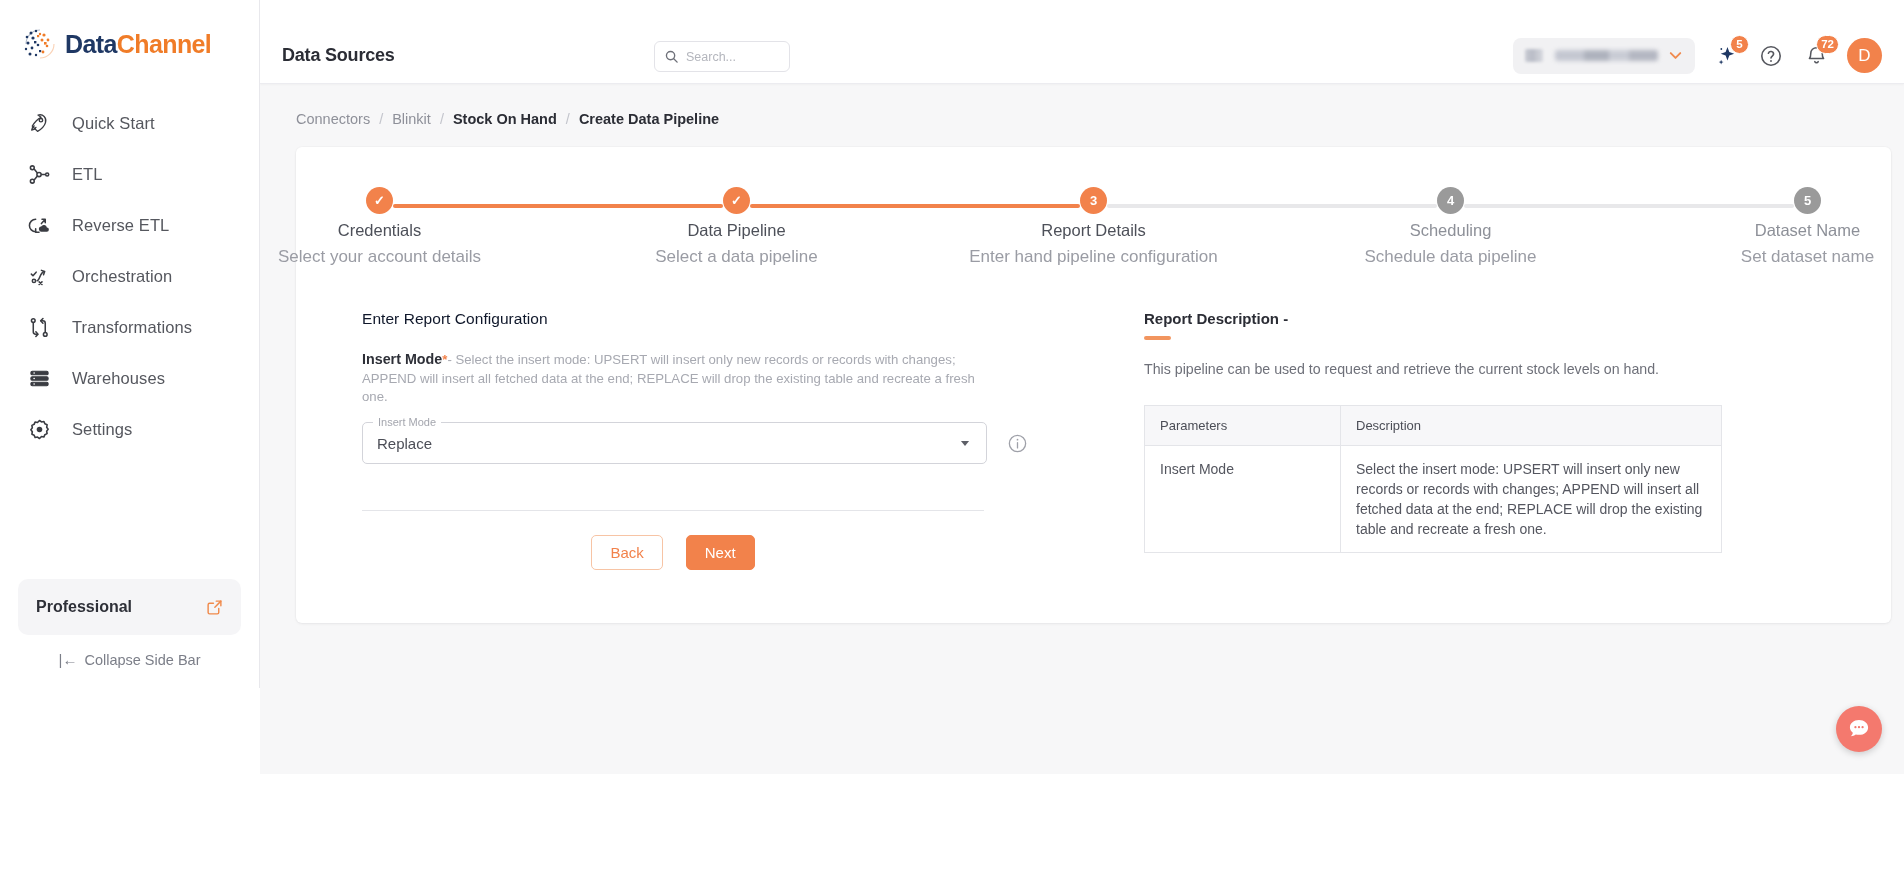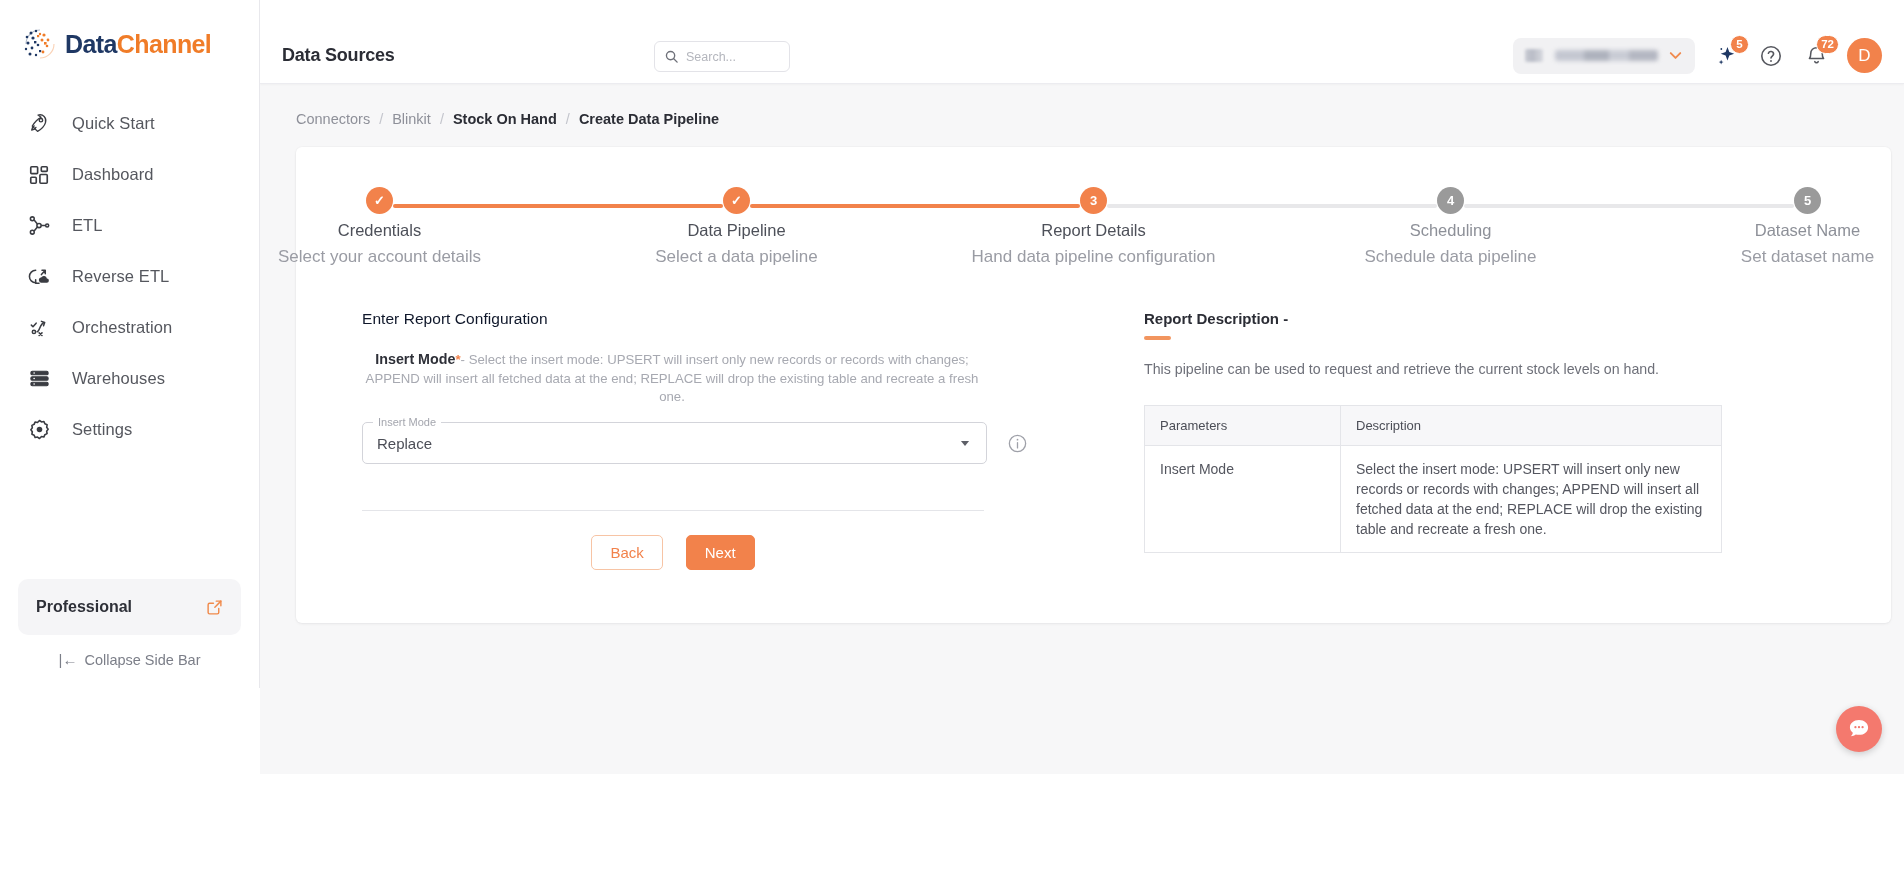--- a/index.html
+++ b/index.html
@@ -305,21 +305,20 @@
     color: #0f172a;
     font-weight: 400;
     letter-spacing: 0.05px;
   }
   .field-desc {
     margin-top: 21px;
     font-size: 13.2px;
     line-height: 1.42;
     color: #a7a9b1;
     max-width: 620px;
-    text-align: center;
   }
   .field-desc b { color: #2e3038; font-weight: 700; font-size: 14.3px; }
   .req { color: #f2824b; font-weight: 700; }
 
   .select-row { display: flex; align-items: center; gap: 20px; margin-top: 15px; }
   .mui-select {
     position: relative;
     width: 625px;
     height: 42px;
     border: 1px solid #d3d4da;
@@ -459,31 +458,20 @@
         <span class="nav-ico">
           <svg width="23" height="23" viewBox="0 0 24 24" fill="none" stroke="currentColor" stroke-width="1.5" stroke-linecap="round" stroke-linejoin="round">
             <path d="M13.5 3.5c3.5-1 6.5 1 7 1.5.5 .5 2.5 3.5 1.5 7-1.6 5.6-9 10-9 10l-3-3-3-3s4.4-7.4 10-10z" transform="translate(-2,0) scale(0.92)"></path>
             <circle cx="13.5" cy="8.5" r="1.8"></circle>
             <path d="M6.5 14.5c-1.5.6-2.3 2-2.6 4.3 2.3-.3 3.7-1.1 4.3-2.6"></path>
           </svg>
         </span>
         <span class="nav-label">Quick Start</span>
       </div>
 
-      <div class="nav-item">
-        <span class="nav-ico">
-          <svg width="22" height="22" viewBox="0 0 24 24" fill="none" stroke="currentColor" stroke-width="1.8">
-            <rect x="3" y="3" width="7.5" height="7.5" rx="1"></rect>
-            <rect x="14.5" y="3" width="6.5" height="5" rx="1"></rect>
-            <rect x="3" y="14.5" width="6" height="6.5" rx="1"></rect>
-            <rect x="13" y="11.5" width="8" height="9.5" rx="1"></rect>
-          </svg>
-        </span>
-        <span class="nav-label">Dashboard</span>
-      </div>
 
       <div class="nav-item">
         <span class="nav-ico">
           <svg width="23" height="23" viewBox="0 0 24 24" fill="none" stroke="currentColor" stroke-width="1.6">
             <circle cx="4.5" cy="5" r="2"></circle>
               <circle cx="4.5" cy="19" r="2"></circle>
             <circle cx="11.5" cy="12" r="2.2"></circle>
               <circle cx="20" cy="12" r="1.6"></circle>
             <path d="M6.4 6.2 L9.8 10.4 M6.4 17.8 L9.8 13.6 M13.7 12 H18.3"></path>
           </svg>
@@ -509,20 +497,33 @@
             <path d="M3.5 9.5 L5.2 11.2 L8.5 7.5"></path>
             <path d="M9.5 16.5 C12 16.5 12.5 8 16.5 7"></path>
             <path d="M14 5.6 L17.4 6.8 L16.2 10.1"></path>
             <circle cx="6.2" cy="16.6" r="1.7"></circle>
             <path d="M11.6 17.6 L14.6 20.4 M14.6 17.6 L11.6 20.4"></path>
           </svg>
         </span>
         <span class="nav-label">Orchestration</span>
       </div>
 
+      <div class="nav-item">
+        <span class="nav-ico">
+          <svg width="23" height="23" viewBox="0 0 24 24" fill="none" stroke="currentColor" stroke-width="1.6" stroke-linecap="round" stroke-linejoin="round">
+            <circle cx="5.5" cy="4.8" r="1.9"></circle>
+            <circle cx="18" cy="19.2" r="1.9"></circle>
+            <path d="M5.5 6.9 V16.5 a2.5 2.5 0 0 0 2.5 2.5 H10"></path>
+            <path d="M8.2 16.4 L10.4 19 L8.2 21.4"></path>
+            <path d="M18 17.1 V7.5 A2.5 2.5 0 0 0 15.5 5 H13.5"></path>
+            <path d="M15.6 7.6 L13.2 5 L15.6 2.6"></path>
+          </svg>
+        </span>
+        <span class="nav-label">Transformations</span>
+      </div>
 
       <div class="nav-item">
         <span class="nav-ico">
           <svg width="23" height="23" viewBox="0 0 24 24" fill="none" stroke="currentColor" stroke-width="1.1">
             <rect x="3" y="4.5" width="18" height="3.6" rx="1.4" fill="currentColor"></rect>
             <rect x="3" y="10.2" width="18" height="3.6" rx="1.4" fill="currentColor"></rect>
             <rect x="3" y="15.9" width="18" height="3.6" rx="1.4" fill="currentColor"></rect>
             <circle cx="6.4" cy="6.3" r="0.85" fill="#fff" stroke="none"></circle>
             <circle cx="6.4" cy="12" r="0.85" fill="#fff" stroke="none"></circle>
             <circle cx="6.4" cy="17.7" r="0.85" fill="#fff" stroke="none"></circle>
@@ -657,21 +658,21 @@
                 <div class="step-sub">Select a data pipeline</div>
               </div>
             </div>
 
             <div class="connector on"></div>
 
             <div class="node-wrap">
               <div class="circle active">3</div>
               <div class="node-labels">
                 <div class="step-title" style="margin-top:0">Report Details</div>
-                <div class="step-sub">Hand data pipeline configuration</div>
+                <div class="step-sub">Enter hand pipeline configuration</div>
               </div>
             </div>
 
             <div class="connector off"></div>
 
             <div class="node-wrap">
               <div class="circle idle">4</div>
               <div class="node-labels">
                 <div class="step-title" style="margin-top:0;color:#8d9098">Scheduling</div>
                 <div class="step-sub">Schedule data pipeline</div>

